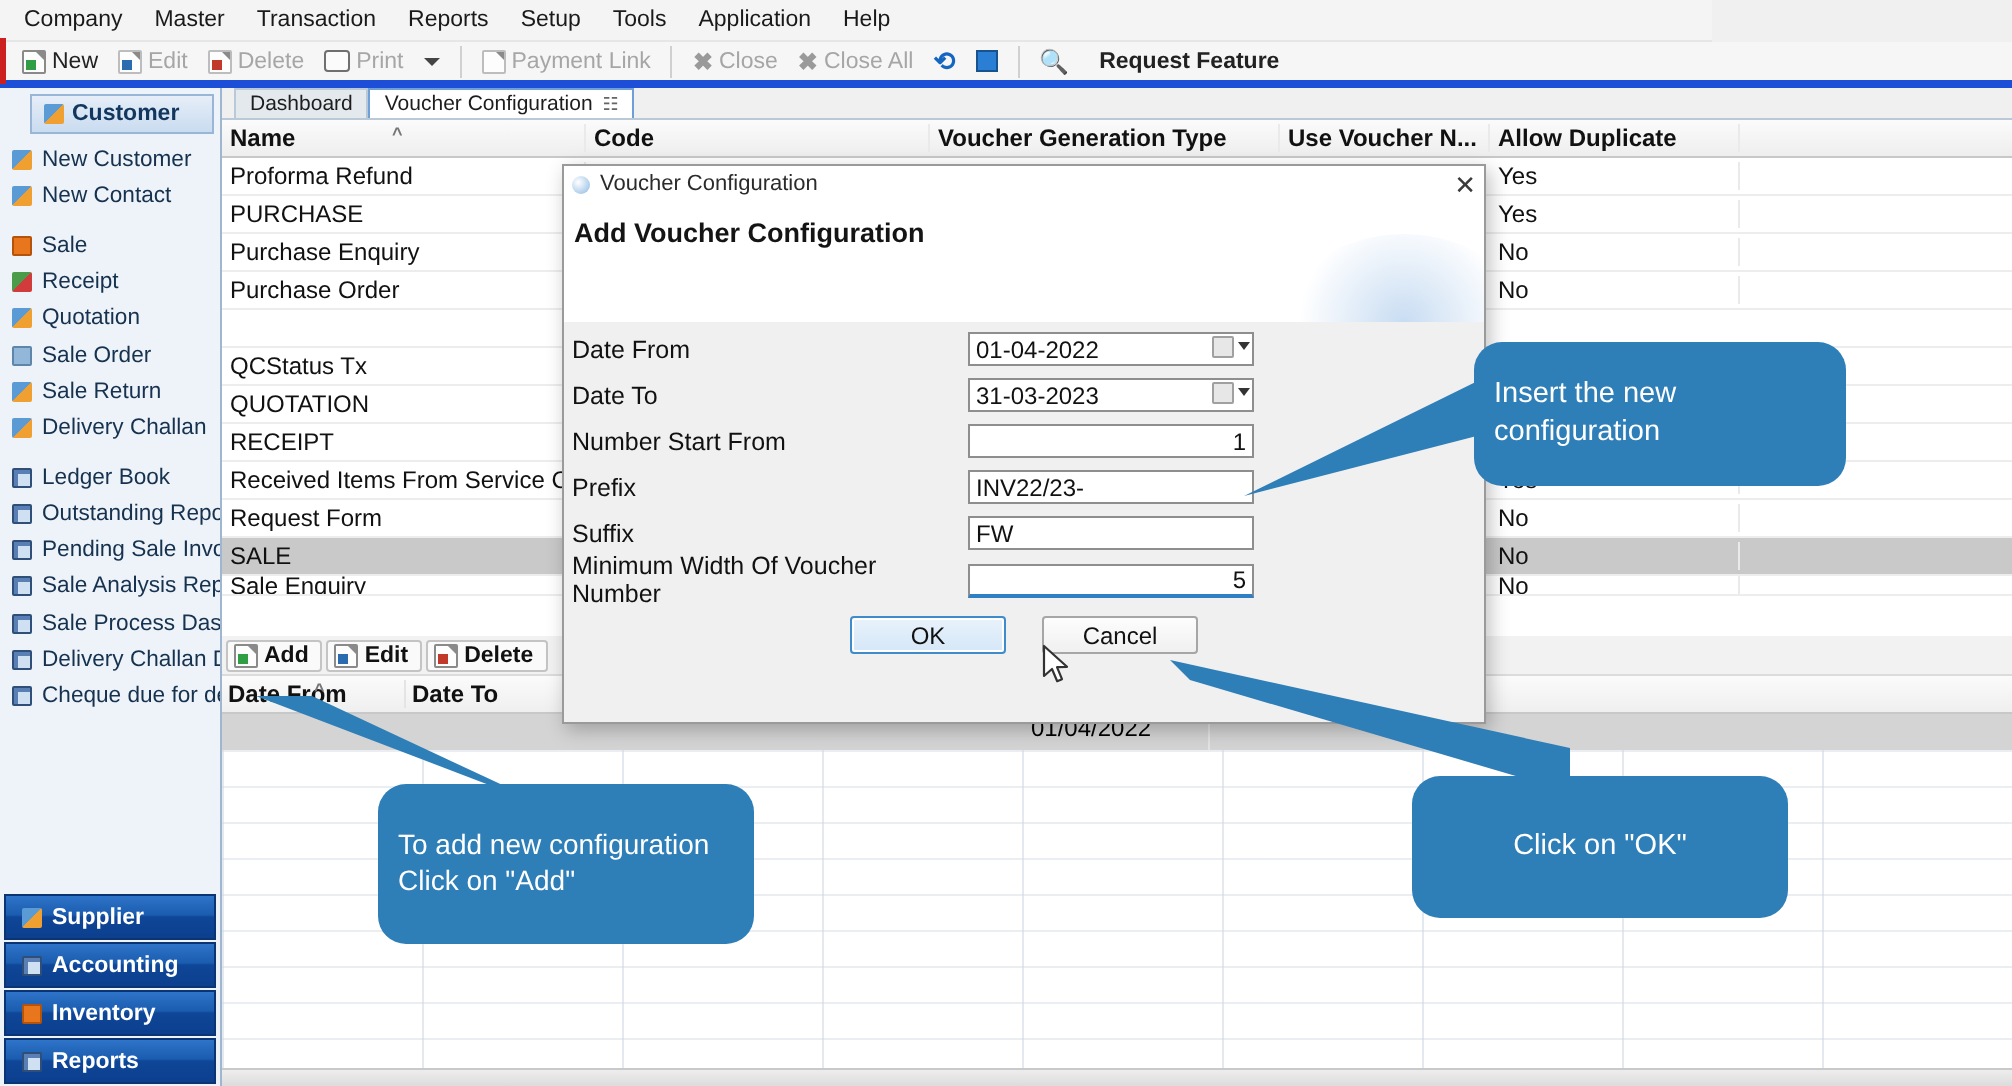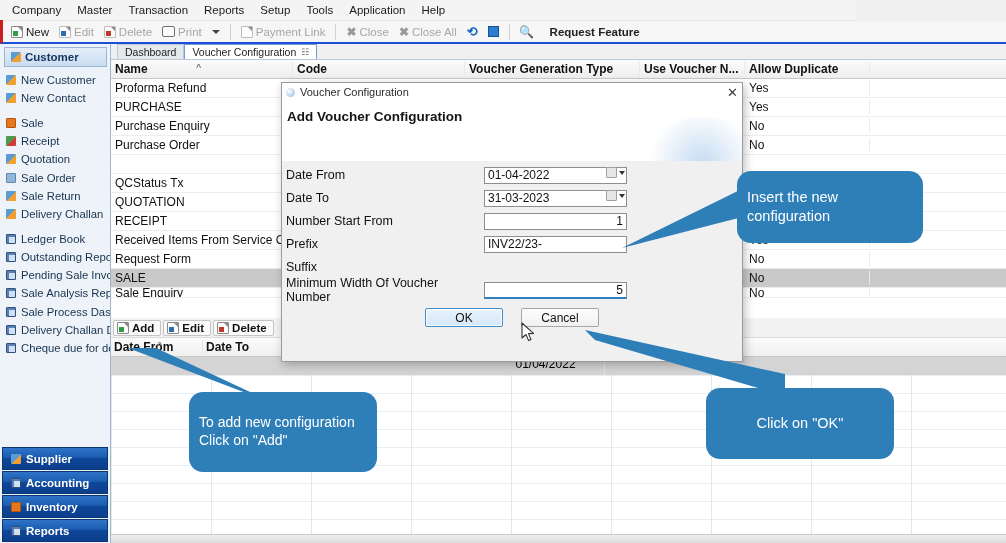--- a/index.html
+++ b/index.html
@@ -28,21 +28,21 @@
   }
   .menubar .mi {
     font-size: 11.5px; color: #1a1a1a;
     padding: 2px 8px; white-space: nowrap; cursor: default;
   }
 
   
   .toolbar {
     position: absolute; top: 21px; left: 0; width: 1006px; height: 23px;
     background: #f6f6f6;
-    border-bottom: 2px solid #1d4ed8;
+    border-bottom: 4px solid #1d4ed8;
     display: flex; align-items: center; text-align: right;
   }
   .toolbar .redbar {
     width: 3px; height: 23px; background: #cc2020; margin-right: 3px;
   }
   .tb-btn {
     display: flex; align-items: center; gap: 3px;
     font-size: 11.5px; padding: 2px 5px; white-space: nowrap; cursor: default;
     color: #222;
   }
@@ -87,21 +87,21 @@
     border-right: 4px solid transparent; border-top: 4px solid #444;
   }
 
   
   .sidebar {
     position: absolute; top: 44px; left: 0; width: 111px; bottom: 0;
     background: #eef3f9;
     border-right: 1px solid #9eb6cf;
   }
   .side-head {
-    height: 20px; margin: 3px 3px 2px 4px;
+    height: 20px; margin: 3px 3px 2px 15px;
     background: linear-gradient(to bottom, #e6eef8, #c9dcf0);
     border: 1px solid #9ab6d6;
     display: flex; align-items: center; gap: 4px;
     padding-left: 6px; font-size: 11.5px; font-weight: bold; color: #12365e;
   }
   .side-list { padding: 2px 0 0 6px; }
   .side-item {
     display: flex; align-items: center; gap: 5px;
     font-size: 11.3px; color: #16324f; height: 18.3px;
     white-space: nowrap; overflow: hidden; cursor: default;
@@ -714,20 +714,23 @@
 
       <div class="frow">
         <div class="flabel">Prefix</div>
         <div class="fctrl">
           <input class="finput" value="INV22/23-" style="">
         </div>
       </div>
 
       <div class="frow">
         <div class="flabel">Suffix</div>
+        <div class="fctrl">
+          <input class="finput" value="FW" style="">
+        </div>
       </div>
 
       <div class="frow">
         <div class="flabel">Minimum Width Of Voucher Number</div>
         <div class="fctrl">
           <input class="finput right focus" value="5" style="">
         </div>
       </div>
     </div>
 

